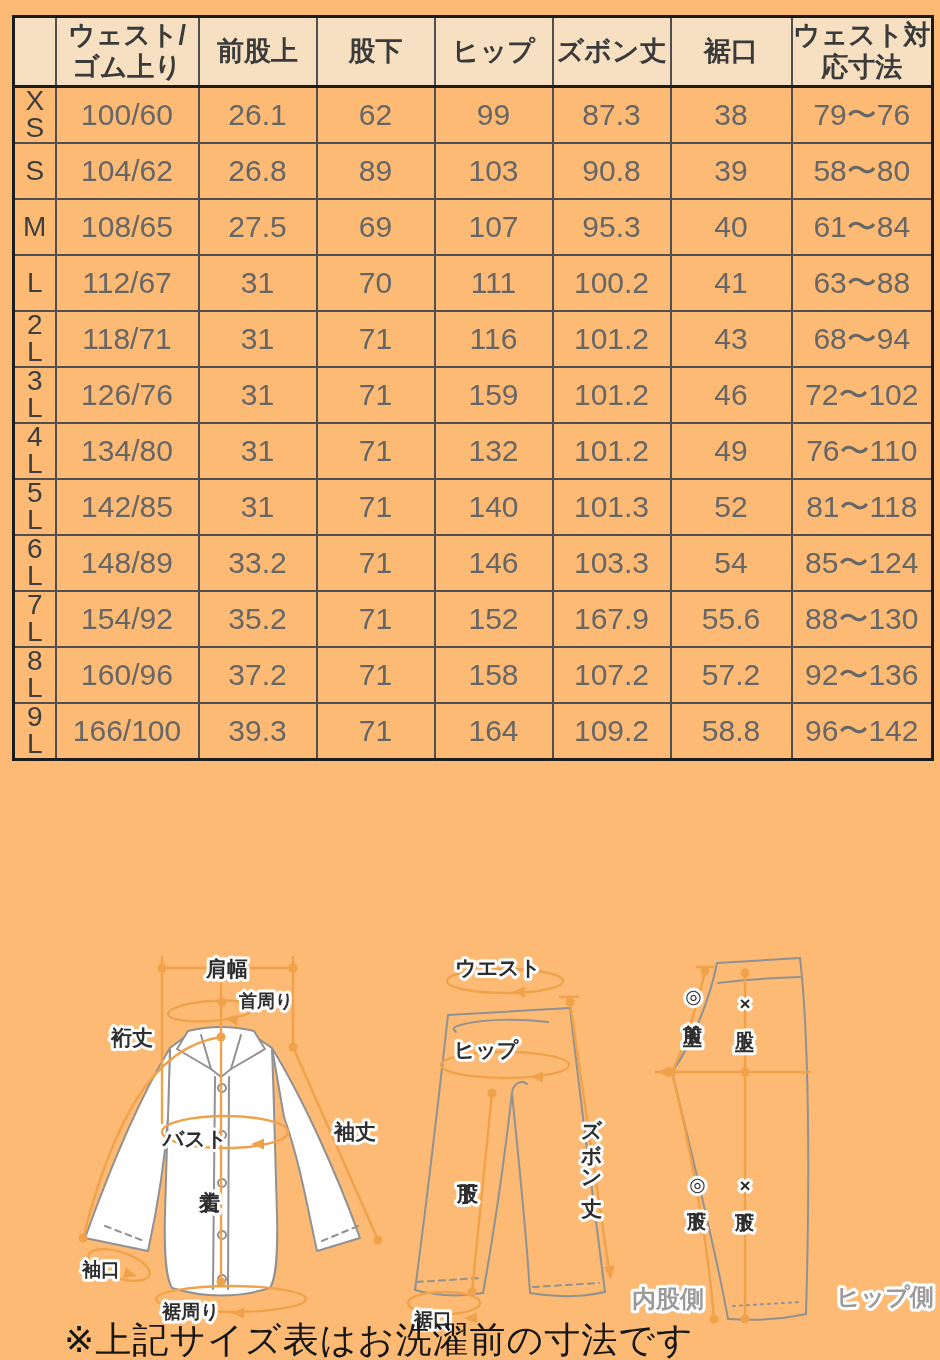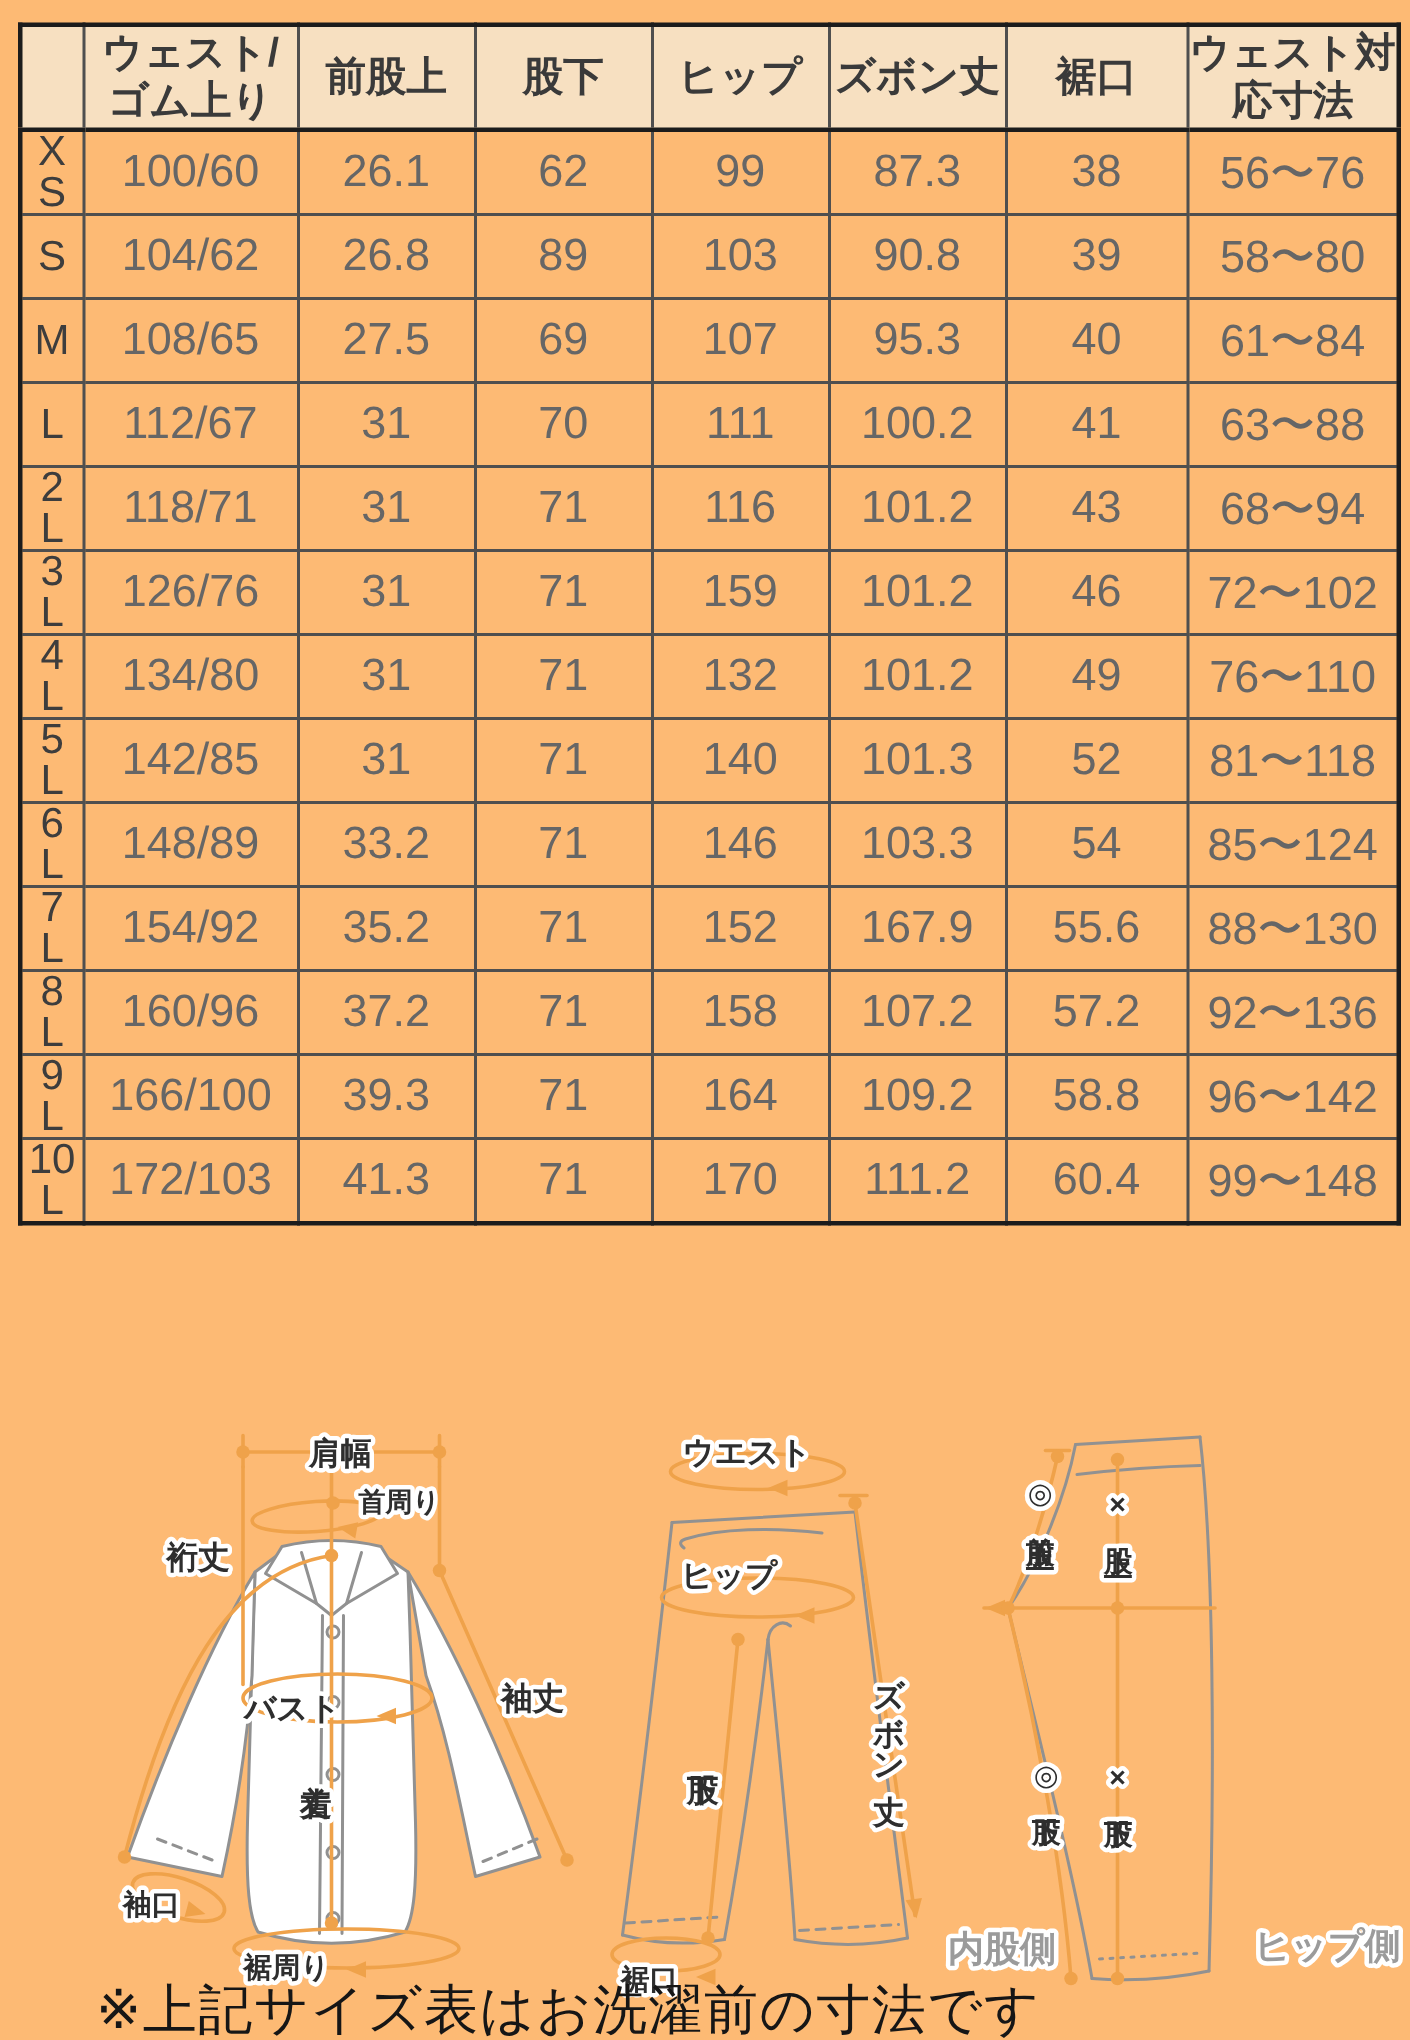--- a/index.html
+++ b/index.html
@@ -77,21 +77,21 @@
     <tbody id="tbody">
     <tr>
       <th class="size">X
 S</th>
       <td>100/60</td>
       <td>26.1</td>
       <td>62</td>
       <td>99</td>
       <td>87.3</td>
       <td>38</td>
-      <td>56〜76</td>
+      <td>79〜76</td>
     </tr>
 
     <tr>
       <th class="size">S</th>
       <td>104/62</td>
       <td>26.8</td>
       <td>89</td>
       <td>103</td>
       <td>90.8</td>
       <td>39</td>
@@ -209,31 +209,20 @@
 L</th>
       <td>166/100</td>
       <td>39.3</td>
       <td>71</td>
       <td>164</td>
       <td>109.2</td>
       <td>58.8</td>
       <td>96〜142</td>
     </tr>
 
-    <tr>
-      <th class="size">10
-L</th>
-      <td>172/103</td>
-      <td>41.3</td>
-      <td>71</td>
-      <td>170</td>
-      <td>111.2</td>
-      <td>60.4</td>
-      <td>99〜148</td>
-    </tr>
 
 
   </tbody>
   </table>
 
   <svg class="diagram" style="left:25px;top:945px;" width="395" height="400" viewBox="0 0 395 400">
     <g class="garment">
       <path class="fill" d="M145,103 C143,160 141,220 140,270 C139,312 141,333 147,343 Q196,358 245,343 C251,333 253,312 252,270 C251,220 249,160 247,103 L225,88 L165,88 Z"></path>
       <path class="fill" d="M145,103 C115,152 84,226 60,293 L123,306 C133,260 140,214 143,172 Z"></path>
       <path class="fill" d="M247,103 C277,152 311,226 335,293 L292,306 C282,260 274,214 259,172 Z"></path>

